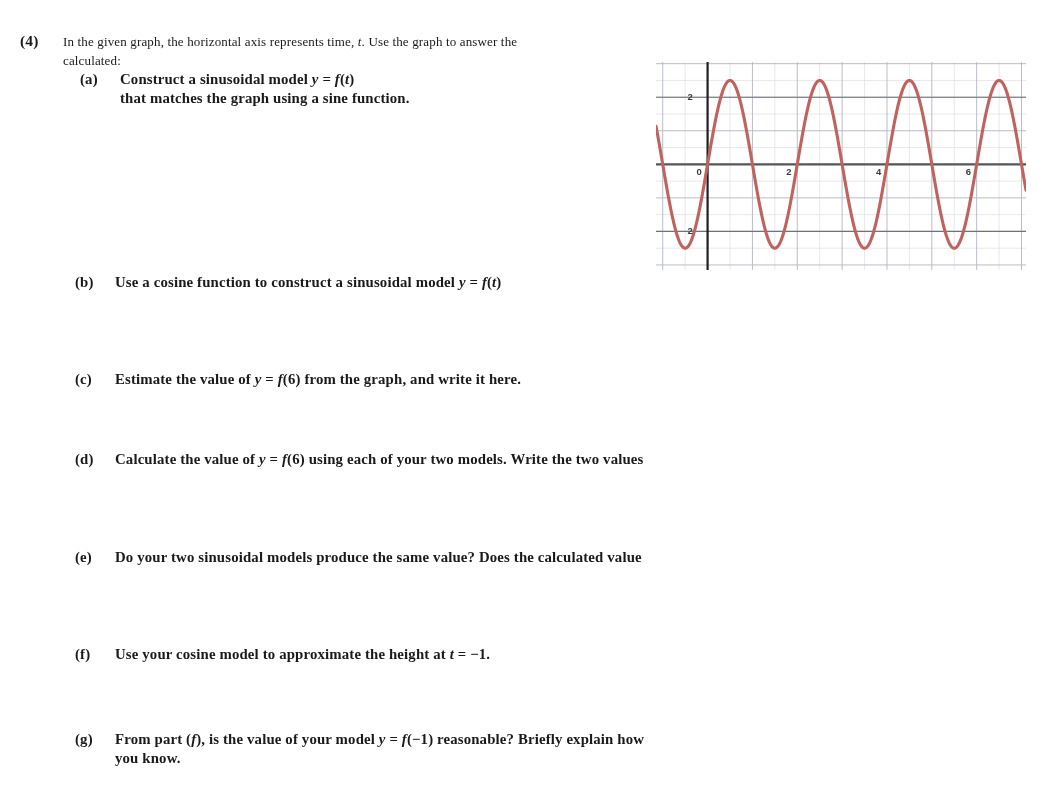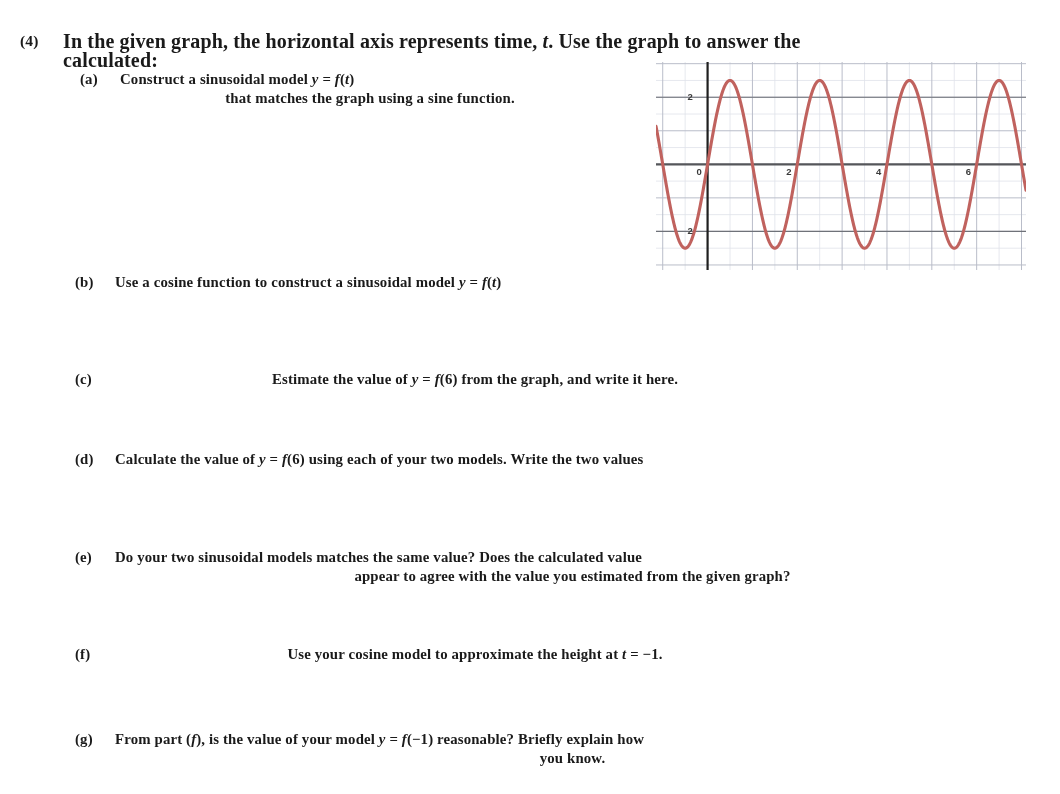--- a/index.html
+++ b/index.html
@@ -29,22 +29,22 @@
     width: 42px;
     font-size: 15.5px;
     font-weight: 700;
     letter-spacing: 0.2px;
   }
   .prob-stem {
     position: absolute;
     left: 63px;
     top: 32px;
     width: 967px;
-    font-size: 20px;
-    font-weight: 700;
+    font-size: 13px;
+    font-weight: 400;
     line-height: 19px;
     text-align: justify;
     text-justify: inter-word;
     letter-spacing: 0.15px;
   }
   .prob-stem .line2 {
     display: block;
     text-align: left;
   }
 
@@ -64,21 +64,21 @@
   }
   .part .body {
     flex: 1 1 auto;
     text-align: justify;
     text-justify: inter-word;
   }
   .part .body .l {
     display: block;
   }
   .part .body .l.last {
-    text-align: center;
+    text-align: left;
   }
 
   .part-a { left: 80px;  top: 70px;  width: 540px; }
   .part-b { left: 75px;  top: 273px; width: 700px; }
   .part-c { left: 75px;  top: 370px; width: 760px; }
   .part-d { left: 75px;  top: 450px; width: 955px; }
   .part-e { left: 75px;  top: 548px; width: 955px; }
   .part-f { left: 75px;  top: 645px; width: 760px; }
   .part-g { left: 75px;  top: 730px; width: 955px; }
 
@@ -139,22 +139,21 @@
   <div class="part part-d">
     <div class="tag">(d)</div>
     <div class="body">
       <span class="l">Calculate the value of <i class="mv">y</i> = <i class="mv">f</i>(6) using each of your two models.  Write the two values</span>
     </div>
   </div>
 
   <div class="part part-e">
     <div class="tag">(e)</div>
     <div class="body">
-      <span class="l">Do your two sinusoidal models matches the same value?  Does the calculated value</span>
-      <span class="l last">appear to agree with the value you estimated from the given graph?</span>
+      <span class="l">Do your two sinusoidal models produce the same value?  Does the calculated value</span>
     </div>
   </div>
 
   <div class="part part-f">
     <div class="tag">(f)</div>
     <div class="body">
       <span class="l last">Use your cosine model to approximate the height at <i class="mv">t</i> = −1.</span>
     </div>
   </div>
 

